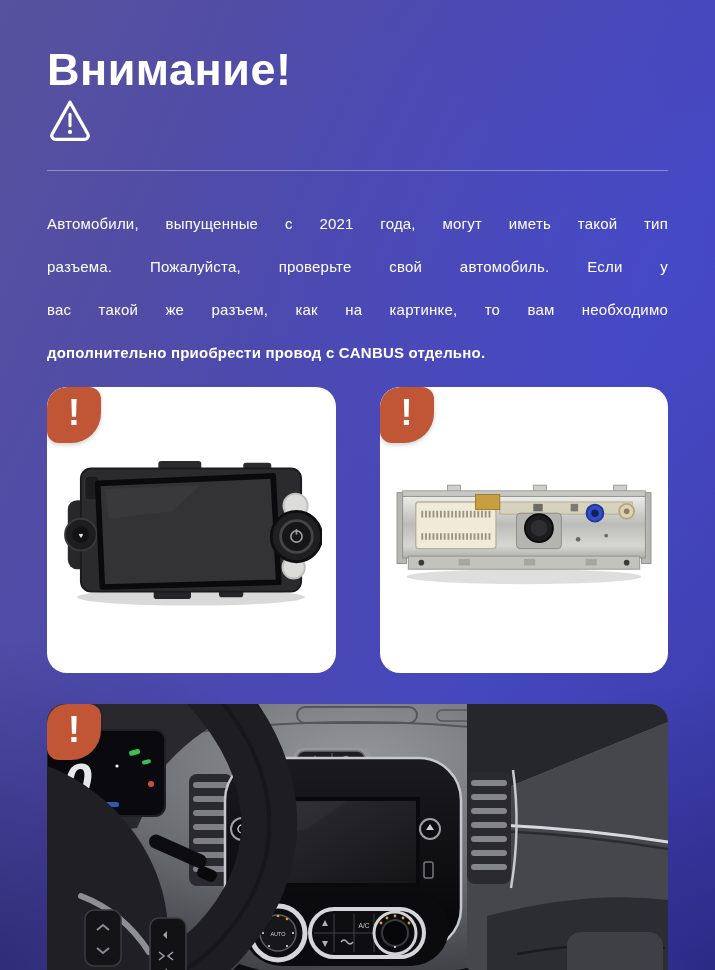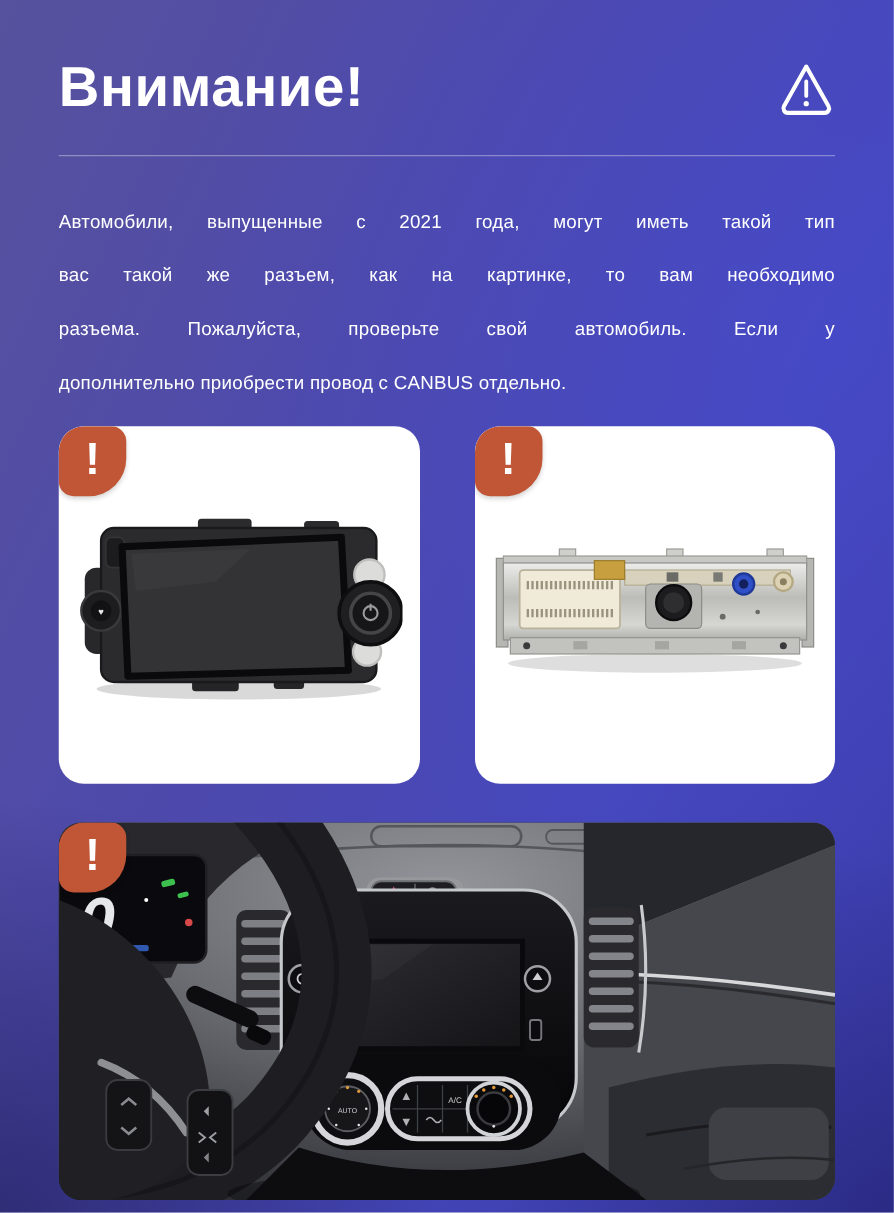--- a/index.html
+++ b/index.html
@@ -6,28 +6,28 @@
   body{
     width:715px;height:970px;overflow:hidden;position:relative;
     font-family:"Liberation Sans",sans-serif;color:#fff;
     background:
       radial-gradient(90% 55% at 0% 100%, rgba(18,18,64,0.50), rgba(0,0,0,0) 62%),
       radial-gradient(85% 50% at 100% 100%, rgba(20,20,80,0.40), rgba(0,0,0,0) 60%),
       radial-gradient(120% 80% at 92% 28%, rgba(72,76,208,0.45), rgba(0,0,0,0) 60%),
       linear-gradient(115deg,#57529d 0%,#4d49ac 38%,#4547bd 68%,#3a3aa8 100%);
   }
   .wrap{padding:0 47px;}
-  header{display:flex;justify-content:space-between;align-items:center;padding-top:44px;}
+  header{display:flex;justify-content:space-between;align-items:flex-start;padding-top:44px;flex-direction:column;}
   h1{margin:0;font-size:45px;line-height:52px;font-weight:bold;letter-spacing:.5px;}
   .warn-ic{width:46px;height:46px;flex:0 0 auto;}
   hr.divider{border:none;border-top:1.5px solid rgba(255,255,255,.35);margin:28px 0 0;}
   .para{margin-top:31px;font-size:15px;letter-spacing:.2px;}
   .para .ln{line-height:43px;height:43px;overflow:hidden;text-align:justify;text-align-last:justify;}
   .para .ln.jhack::after{content:"";display:inline-block;width:100%;}
-  .para .ln.last{text-align:right;text-align-last:left;}
+  .para .ln.last{text-align:right;text-align-last:left;font-weight:bold;}
   .cards{margin-top:13px;display:flex;gap:44px;}
   .card{position:relative;flex:1;height:286px;background:#ffffff;border-radius:20px;
         display:flex;align-items:center;justify-content:center;overflow:hidden;}
   .badge{position:absolute;top:0;left:0;width:54px;height:56px;background:#c05636;
          border-radius:20px 12px 30px 12px;display:flex;align-items:center;justify-content:center;
          box-shadow:0 2px 4px rgba(0,0,0,.18);z-index:5;}
   .badge span{font-size:36px;font-weight:800;color:#fff;margin-top:-5px;}
   .photo{width:262px;height:168px;display:block;}
   .dash{position:relative;margin:31px 47px 0;height:302px;border-radius:18px;overflow:hidden;
         background:#46474d;}
@@ -44,22 +44,22 @@
       <path d="M24 6.5 L42.6 39.6 a3.8 3.8 0 0 1 -3.3 5.6 H8.7 a3.8 3.8 0 0 1 -3.3 -5.6 Z" fill="none" stroke="#ffffff" stroke-width="3.4" stroke-linejoin="round"></path>
       <line x1="24" y1="19" x2="24" y2="31" stroke="#ffffff" stroke-width="3.2" stroke-linecap="round"></line>
       <circle cx="24" cy="37.5" r="2.2" fill="#ffffff"></circle>
     </svg>
   </header>
 
   <hr class="divider">
 
   <div class="para">
     <div class="ln jhack">Автомобили, выпущенные с 2021 года, могут иметь такой тип</div>
+    <div class="ln jhack">разъема. Пожалуйста, проверьте свой автомобиль. Если у</div>
     <div class="ln jhack">вас такой же разъем, как на картинке, то вам необходимо</div>
-    <div class="ln jhack">разъема. Пожалуйста, проверьте свой автомобиль. Если у</div>
     <div class="ln last">дополнительно приобрести провод с CANBUS отдельно.</div>
   </div>
 
   <div class="cards">
 
     <div class="card">
       <div class="badge">
         <span>!</span>
       </div>
       <svg class="photo" viewBox="0 0 280 180">

